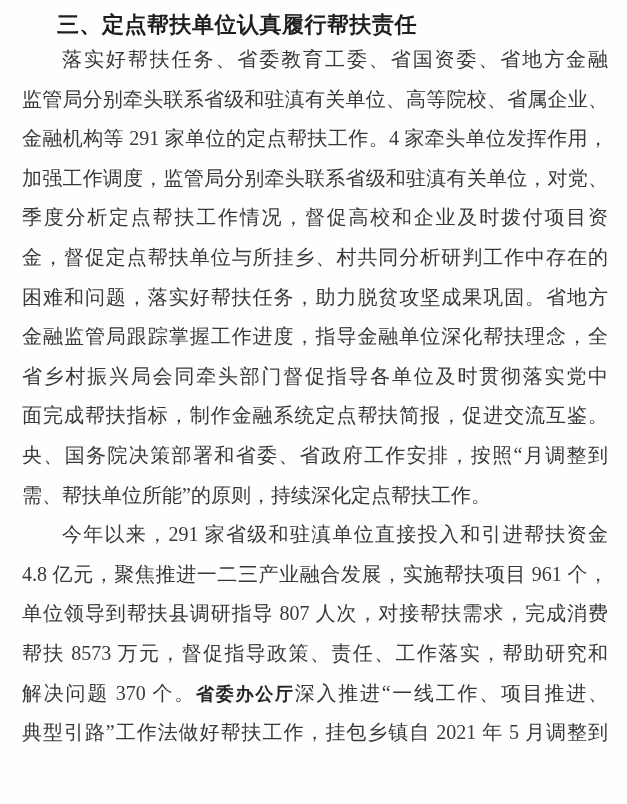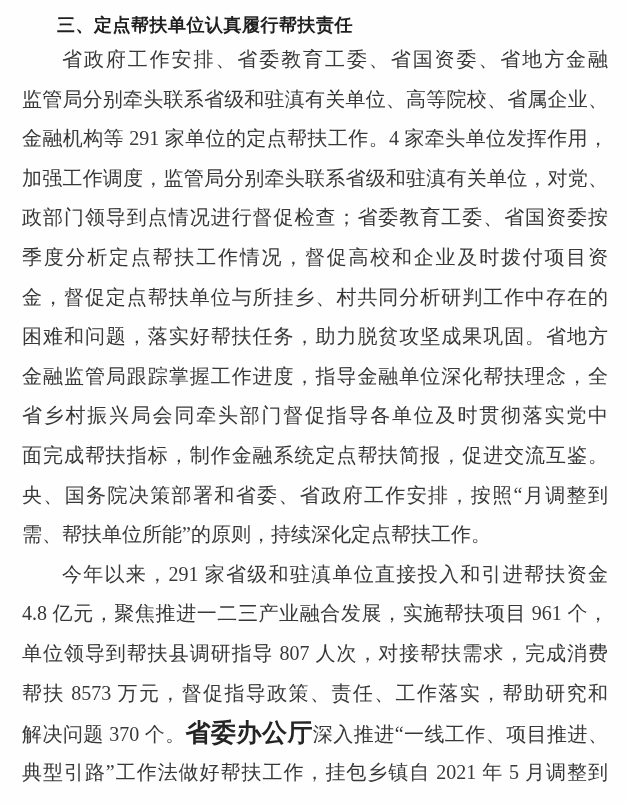--- a/index.html
+++ b/index.html
@@ -14,21 +14,21 @@
     margin: 0 auto;
     background: #fefefe;
     overflow: hidden;
     box-sizing: border-box;
     padding: 10px 19px 0 22px;
   }
   .heading {
     margin: 0;
     font-family: "Liberation Sans", "DejaVu Sans", sans-serif;
     font-weight: bold;
-    font-size: 18px;
+    font-size: 22px;
     line-height: 30px;
     color: #1f1f1f;
     text-indent: 35px;
     letter-spacing: 0.5px;
     white-space: nowrap;
   }
   .para {
     margin: 0;
   }
   .line {
@@ -44,37 +44,36 @@
   .line.indent {
     text-indent: 2em;
   }
   .line.last {
     text-align: left;
     text-align-last: left;
   }
   .bold-seg {
     font-weight: bold;
     font-family: "Liberation Sans", "DejaVu Sans", sans-serif;
-    font-size: 25px;
+    font-size: 18px;
     color: #242424;
   }
 </style>
 </head>
 <body>
 
 <div class="page">
 
   <h2 class="heading">三、定点帮扶单位认真履行帮扶责任</h2>
 
   <div class="para">
-    <div class="line indent">省政府工作安排、省委教育工委、省国资委、省地方金融</div>
+    <div class="line indent">落实好帮扶任务、省委教育工委、省国资委、省地方金融</div>
     <div class="line">监管局分别牵头联系省级和驻滇有关单位、高等院校、省属企业、</div>
     <div class="line">金融机构等 291 家单位的定点帮扶工作。4 家牵头单位发挥作用，</div>
     <div class="line">加强工作调度，监管局分别牵头联系省级和驻滇有关单位，对党、</div>
-    <div class="line">政部门领导到点情况进行督促检查；省委教育工委、省国资委按</div>
     <div class="line">季度分析定点帮扶工作情况，督促高校和企业及时拨付项目资</div>
     <div class="line">金，督促定点帮扶单位与所挂乡、村共同分析研判工作中存在的</div>
     <div class="line">困难和问题，落实好帮扶任务，助力脱贫攻坚成果巩固。省地方</div>
     <div class="line">金融监管局跟踪掌握工作进度，指导金融单位深化帮扶理念，全</div>
     <div class="line">省乡村振兴局会同牵头部门督促指导各单位及时贯彻落实党中</div>
     <div class="line">面完成帮扶指标，制作金融系统定点帮扶简报，促进交流互鉴。</div>
     <div class="line">央、国务院决策部署和省委、省政府工作安排，按照“月调整到</div>
     <div class="line last">需、帮扶单位所能”的原则，持续深化定点帮扶工作。</div>
   </div>
 

